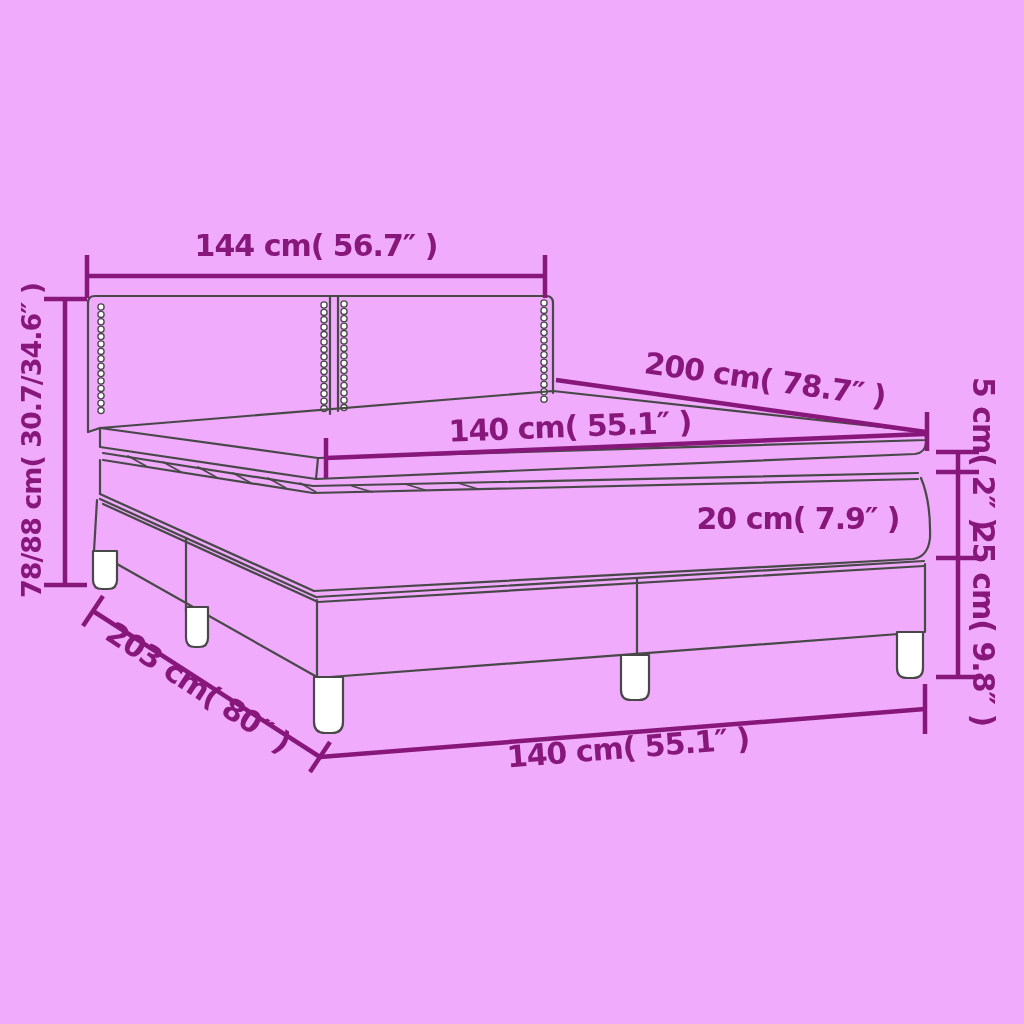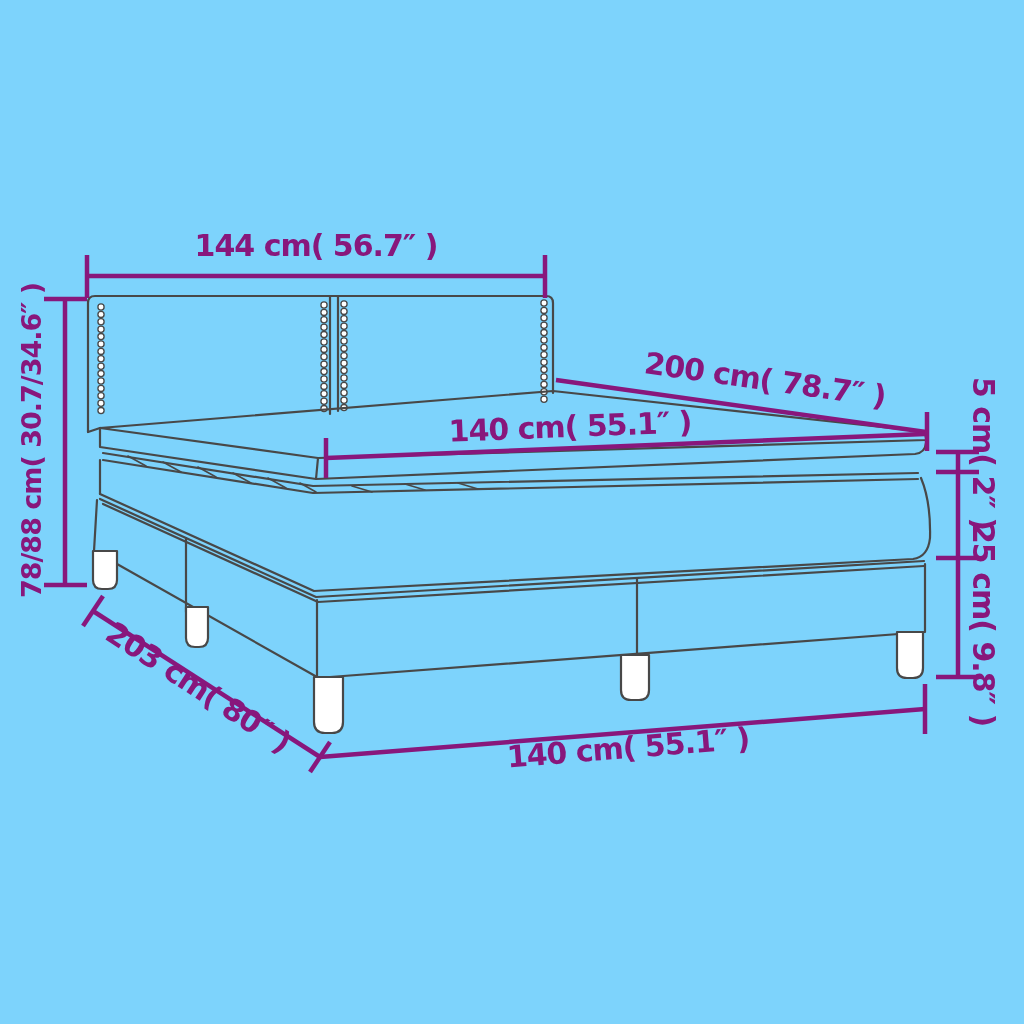--- a/index.html
+++ b/index.html
@@ -1,17 +1,17 @@
 <!DOCTYPE html>
 <html><head>
 <meta charset="utf-8">
 <style>
   html,body{margin:0;padding:0;background:#fff;}
   .stage{
-    position:relative;width:1024px;height:1024px;background:#7dd3fc;
+    position:relative;width:1024px;height:1024px;background:#f0abfc;
     overflow:hidden;font-family:"DejaVu Sans",sans-serif;
   }
   .stage svg{position:absolute;left:0;top:0;}
   .dim-label{
     position:absolute;color:#88177C;font-weight:bold;font-size:30px;
     letter-spacing:-1px;white-space:nowrap;text-align:center;
     transform-origin:center center;line-height:1;
   }
   .lbl-headboard-width{left:86px;top:231px;width:460px;}
   .lbl-length-top{left:595px;top:365px;width:340px;transform:rotate(8deg);}
@@ -182,17 +182,18 @@
         <line x1="320" y1="757" x2="925" y2="709"></line>
         <line x1="925" y1="684" x2="925" y2="734"></line>
       </g>
     </g>
   </svg>
 
   <div class="dim-label lbl-headboard-width">144 cm( 56.7″ )</div>
   <div class="dim-label lbl-length-top">200 cm( 78.7″ )</div>
   <div class="dim-label lbl-width-top">140 cm( 55.1″ )</div>
   <div class="dim-label lbl-topper-height">5 cm( 2″ )</div>
+  <div class="dim-label lbl-mattress-height">20 cm( 7.9″ )</div>
   <div class="dim-label lbl-base-height">25 cm( 9.8″ )</div>
   <div class="dim-label lbl-overall-height">78/88 cm( 30.7/34.6″ )</div>
   <div class="dim-label lbl-length-bottom">203 cm( 80″ )</div>
   <div class="dim-label lbl-width-bottom">140 cm( 55.1″ )</div>
 </div>
 
 </body></html>

